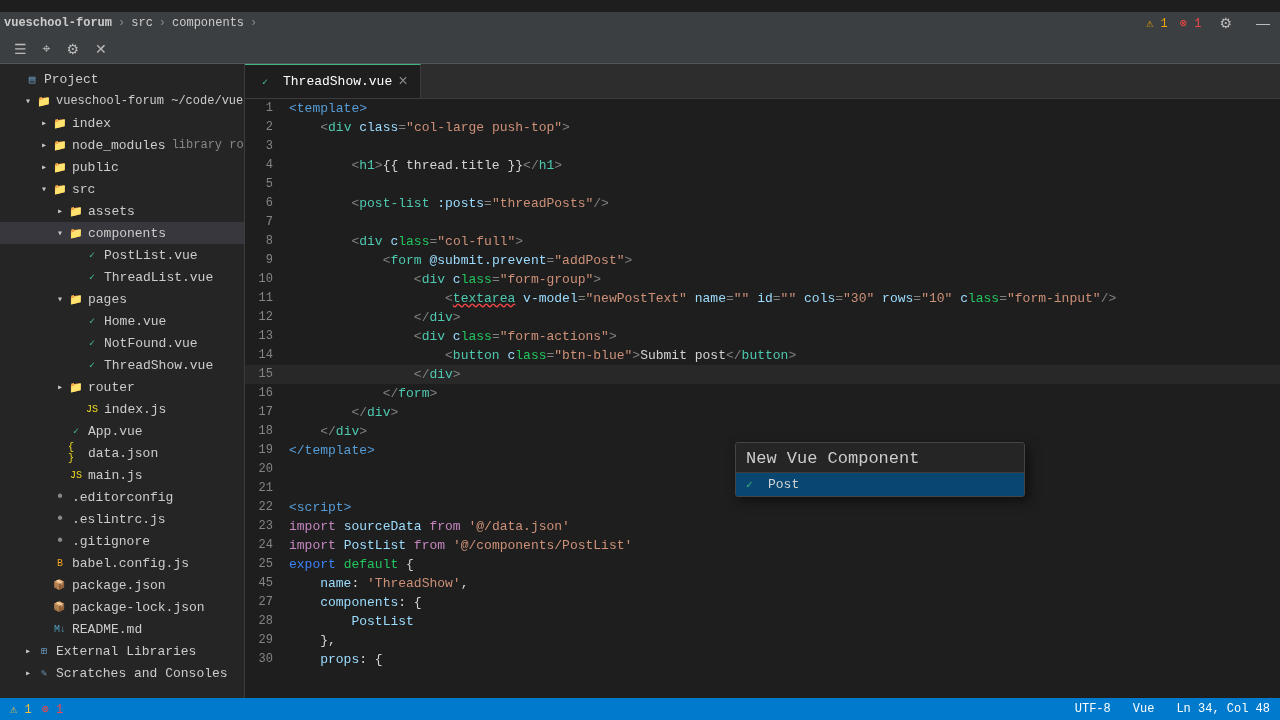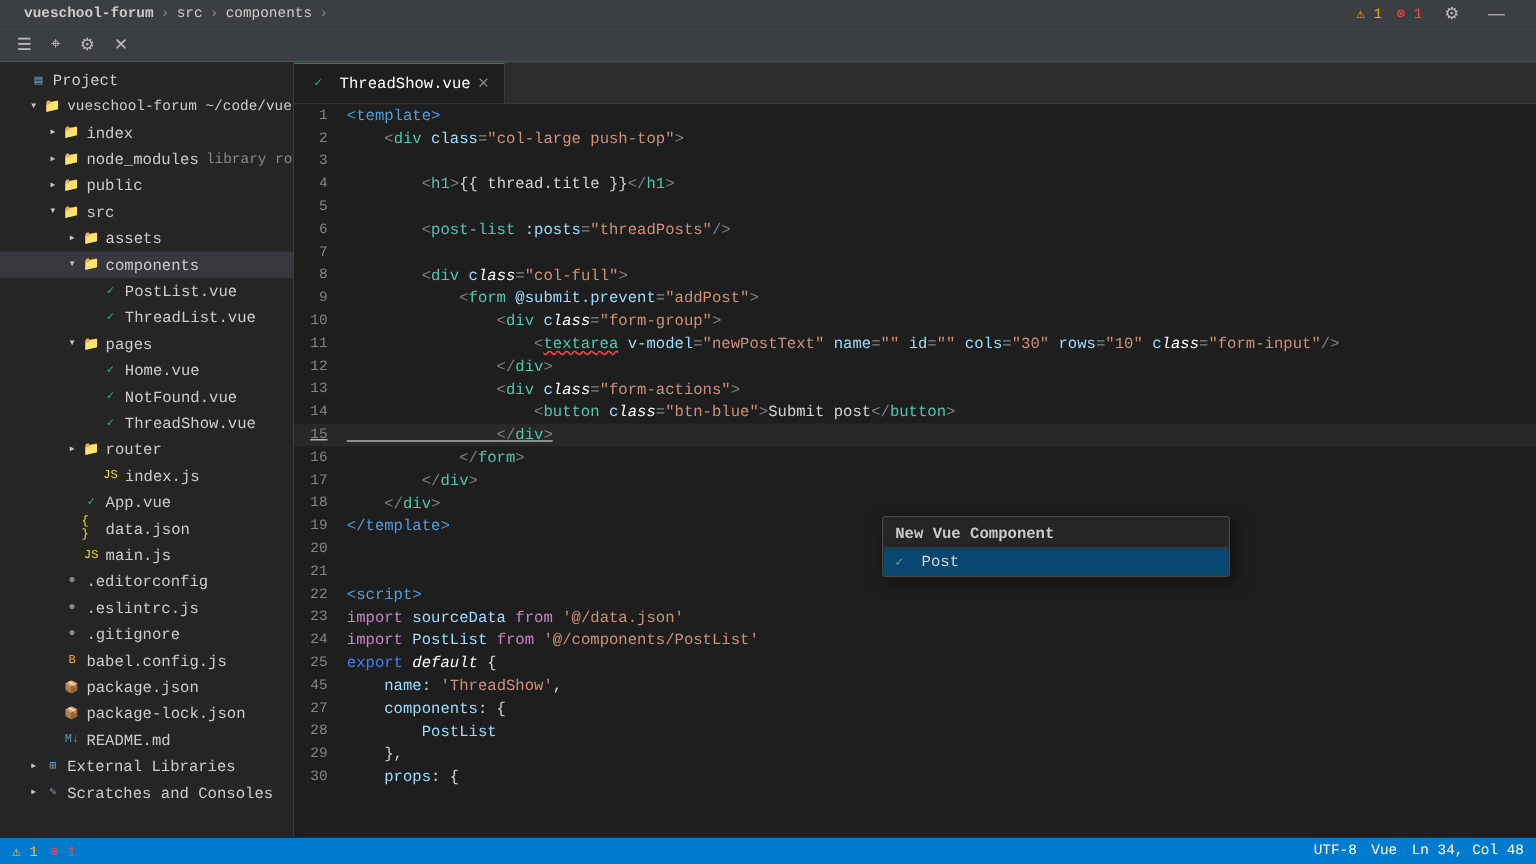--- a/index.html
+++ b/index.html
@@ -13,25 +13,26 @@
       display: flex;
       flex-direction: column;
     }
 
     
     .title-bar {
       background: #3c3f41;
       height: 22px;
       display: flex;
       align-items: center;
-      padding: 0 20px;
+      padding: 0 4px;
       font-size: 12px;
       color: #bbbbbb;
       gap: 6px;
       flex-shrink: 0;
+      margin-top: 12px;
     }
     .title-bar .breadcrumb-sep { color: #888; }
 
     
     .toolbar {
       background: #3c3f41;
       height: 30px;
       display: flex;
       align-items: center;
       padding: 0 8px;
@@ -203,42 +204,41 @@
     
     .c-tag { color: #4ec9b0; }
     .c-attr { color: #9cdcfe; }
     .c-string { color: #ce9178; }
     .c-punct { color: #808080; }
     .c-keyword { color: #3b82f6; }
     .c-text { color: #d4d4d4; }
     .c-var { color: #9cdcfe; }
     .c-mustache { color: #d4d4d4; }
     .c-template { color: #569cd6; }
-    .c-italic { font-style: italic; color: #ffffff; }
+    .c-italic { color: #22c55e; }
     .c-import { color: #c586c0; }
     .c-from { color: #c586c0; }
 
     
     .autocomplete-popup {
       position: absolute;
       background: #252526;
       border: 1px solid #454545;
       border-radius: 3px;
       z-index: 100;
       width: 290px;
       box-shadow: 4px 4px 12px rgba(0,0,0,0.5);
       top: 343px;
       left: 490px;
     }
     .autocomplete-header {
       padding: 6px 10px 4px 10px;
-      font-size: 13px;
+      font-size: 17px;
       color: #cccccc;
       border-bottom: 1px solid #3c3c3c;
-      font-weight: bold;
     }
     .autocomplete-item {
       display: flex;
       align-items: center;
       padding: 4px 10px;
       font-size: 13px;
       color: #d4d4d4;
       cursor: pointer;
       gap: 6px;
     }
@@ -259,35 +259,35 @@
       align-items: center;
       padding: 0 10px;
       font-size: 12px;
       color: white;
       gap: 10px;
       flex-shrink: 0;
     }
     .status-bar-right {
       margin-left: auto;
       display: flex;
-      gap: 12px;
+      gap: 22px;
       text-align: center;
     }
 
     
     .editor::-webkit-scrollbar { width: 8px; }
     .editor::-webkit-scrollbar-track { background: #1e1e1e; }
     .editor::-webkit-scrollbar-thumb { background: #424242; border-radius: 4px; }
 
     .sidebar::-webkit-scrollbar { width: 6px; }
     .sidebar::-webkit-scrollbar-track { background: #252526; }
     .sidebar::-webkit-scrollbar-thumb { background: #424242; }
 
     
-    .code-line.current-line { background: #282828; text-decoration: underline; }
+    .code-line.current-line { background: #282828; }
 
     
     .squiggly {
       text-decoration: underline wavy #f44747;
       text-decoration-skip-ink: none;
     }
   </style>
 </head>
 <body>
 

